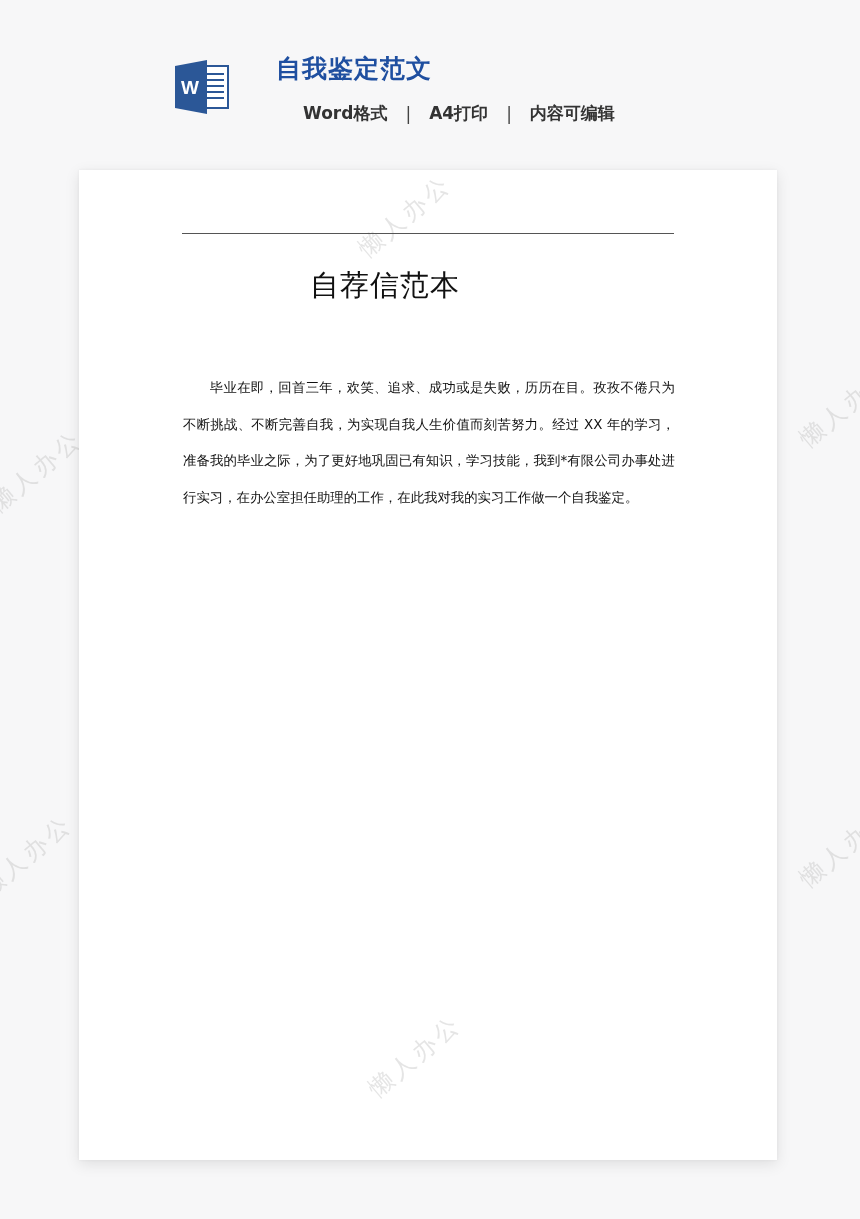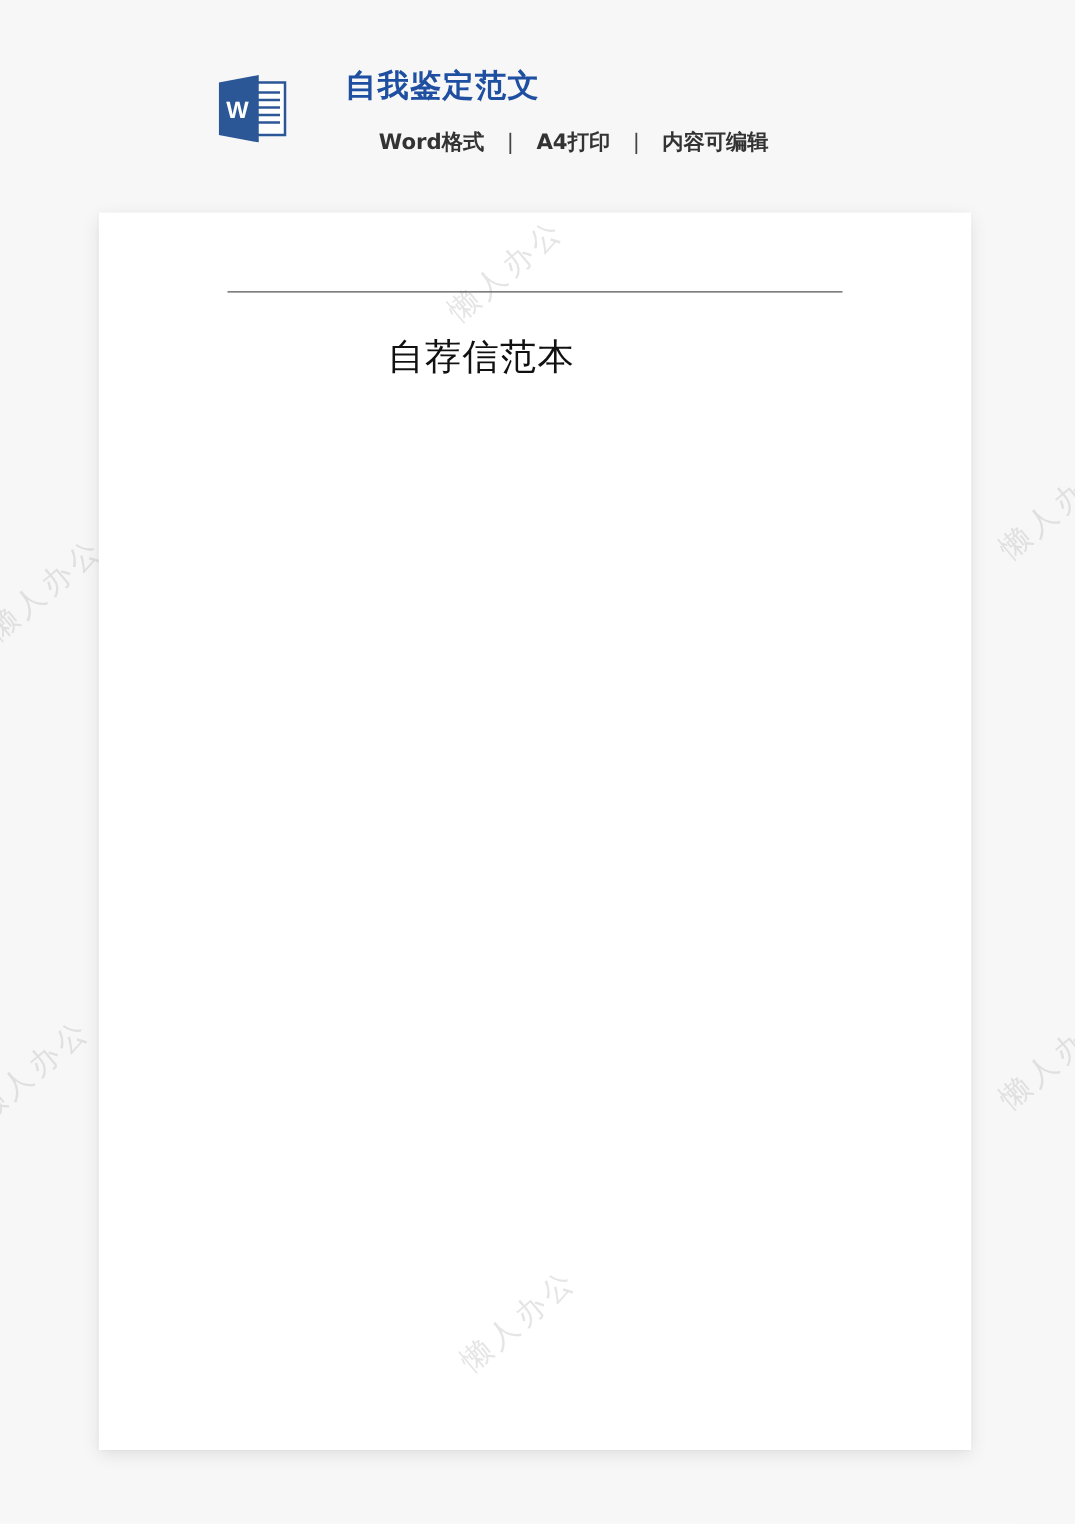--- a/index.html
+++ b/index.html
@@ -121,14 +121,15 @@
 <div class="watermark" style="left:-30px; top:840px;">懒人办公</div>
 <div class="watermark" style="left:790px; top:830px;">懒人办公</div>
 
 <div class="page">
   <div class="watermark" style="left:270px; top:30px;">懒人办公</div>
   <div class="watermark" style="left:280px; top:870px;">懒人办公</div>
 
   <div class="rule"></div>
   <div class="doc-title">自荐信范本</div>
   <div class="doc-body">
+    <p>毕业在即，回首三年，欢笑、追求、成功或是失败，历历在目。孜孜不倦只为不断挑战、不断完善自我，为实现自我人生价值而刻苦努力。经过 XX 年的学习，准备我的毕业之际，为了更好地巩固已有知识，学习技能，我到*有限公司办事处进行实习，在办公室担任助理的工作，在此我对我的实习工作做一个自我鉴定。</p>
   </div>
 </div>
 
 </body></html>

